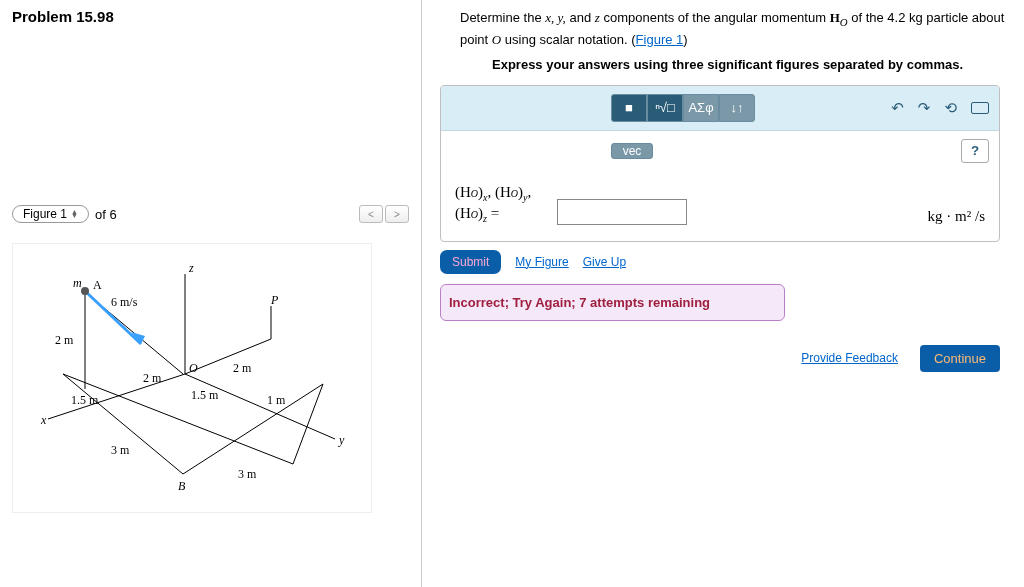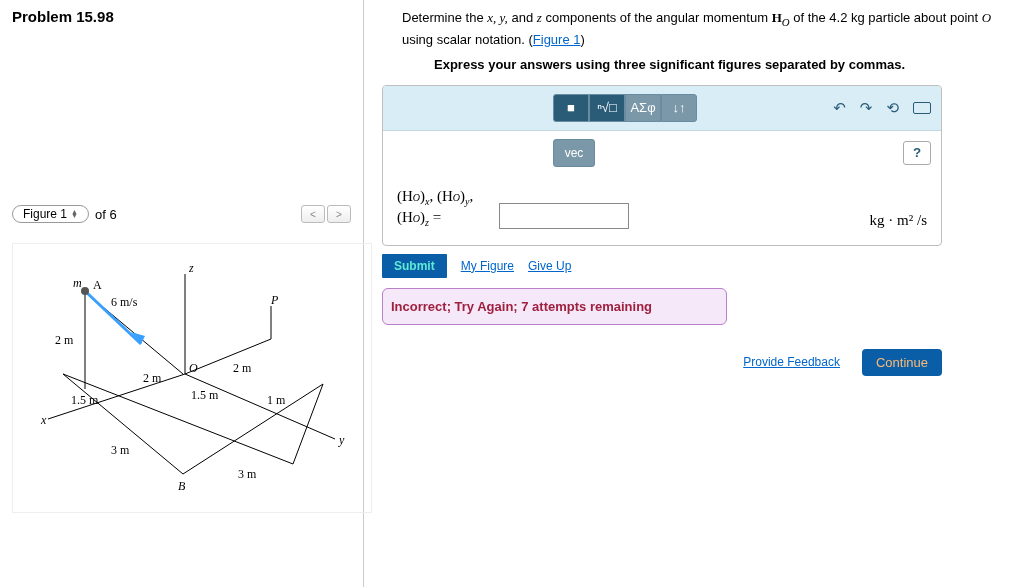--- a/index.html
+++ b/index.html
@@ -1,18 +1,18 @@
 <!DOCTYPE html>
 <html><head>
 <meta charset="utf-8">
 <style>
 * { box-sizing: border-box; margin: 0; padding: 0; }
 body { font-family: Arial, Helvetica, sans-serif; font-size: 13px; background: #fff; color: #000; width: 1024px; height: 587px; overflow: hidden; }
 .container { display: flex; width: 100%; height: 100%; }
-.left-col { width: 364px; border-right: 1px solid #ccc; padding: 8px 12px; }
+.left-col { width: 422px; border-right: 1px solid #ccc; padding: 8px 12px; }
 .right-col { flex: 1; padding: 8px 18px; }
 .prob-title { font-size: 15px; font-weight: bold; margin-bottom: 180px; }
 .fig-header { display: flex; align-items: center; gap: 6px; margin-bottom: 20px; }
 .fig-pill { border: 1px solid #999; border-radius: 10px; padding: 1px 10px; font-size: 12px; background: #fff; display: inline-flex; align-items: center; gap: 4px; }
 .fig-pill .updown { display: inline-flex; flex-direction: column; line-height: 4px; font-size: 7px; color: #666; }
 .fig-nav { margin-left: auto; display: flex; gap: 2px; }
 .fig-nav button { width: 24px; height: 18px; border: 1px solid #bbb; border-radius: 3px; background: linear-gradient(#fff,#eee); color: #888; font-size: 10px; cursor: pointer; }
 .figure-area { border: 1px solid #eee; width: 360px; height: 270px; position: relative; }
 .part-title { font-weight: bold; font-size: 14px; margin: 14px 0 8px 0; }
 .prompt { margin: 0 0 10px 20px; line-height: 1.5; }
@@ -21,29 +21,29 @@
 .answer-box { border: 1px solid #bfbfbf; border-radius: 4px; margin: 10px 0 8px 0; width: 560px; background: #fff; }
 .toolbar { background: #d8edf5; border-bottom: 1px solid #c4d8e0; border-radius: 4px 4px 0 0; padding: 8px 10px; display: flex; align-items: center; }
 .tool-group { display: flex; gap: 0; margin-left: 160px; }
 .tool-btn { width: 36px; height: 28px; border: 1px solid #6a8ca0; background: #7a98a8; color: #fff; display: inline-flex; align-items: center; justify-content: center; font-size: 13px; cursor: pointer; }
 .tool-btn:first-child { border-radius: 3px 0 0 3px; }
 .tool-btn:last-child { border-radius: 0 3px 3px 0; }
 .tool-btn.active { background: #2a5c78; }
 .tool-icons-right { margin-left: auto; display: flex; gap: 14px; align-items: center; color: #2a5c78; }
 .tool-icons-right span { cursor: pointer; font-size: 15px; }
 .vec-row { padding: 8px 10px; display: flex; align-items: center; }
-.vec-btn { width: 42px; height: 28px; border: 1px solid #6a8ca0; border-radius: 3px; background: #7a98a8; color: #fff; font-size: 12px; margin-left: 160px; cursor: pointer; }
+.vec-btn { width: 42px; height: 16px; border: 1px solid #6a8ca0; border-radius: 3px; background: #7a98a8; color: #fff; font-size: 12px; margin-left: 160px; cursor: pointer; }
 .help-btn { margin-left: auto; width: 28px; height: 24px; border: 1px solid #aaa; border-radius: 3px; background: #fff; color: #2a5c78; font-weight: bold; cursor: pointer; }
 .input-row { padding: 12px 14px 16px 14px; display: flex; align-items: flex-end; gap: 26px; }
 .lhs { font-family: 'Times New Roman', serif; font-size: 15px; line-height: 1.2; }
 .lhs .sub { font-size: 10px; font-style: italic; }
 .ans-input { width: 130px; height: 26px; border: 1px solid #888; padding: 2px 4px; }
 .units { font-family: 'Times New Roman', serif; font-size: 15px; margin-left: auto; }
 .submit-row { display: flex; align-items: center; gap: 14px; margin: 6px 0 10px 0; }
-.submit-btn { background: #0a5ea8; color: #5eead4; border: none; border-radius: 1px; padding: 5px 12px; font-size: 12px; font-weight: bold; cursor: pointer; }
+.submit-btn { background: #0a5ea8; color: #f9a8d4; border: none; border-radius: 7px; padding: 5px 12px; font-size: 12px; font-weight: normal; cursor: pointer; }
 .link { color: #0066cc; text-decoration: underline; font-size: 12px; cursor: pointer; }
 .feedback-box { border: 1px solid #b97fc9; background: #f5e8f8; border-radius: 6px; padding: 10px 8px; width: 345px; color: #a02040; font-weight: bold; font-size: 13px; margin-bottom: 24px; }
 .bottom-row { display: flex; align-items: center; gap: 22px; justify-content: flex-end; width: 560px; }
 .continue-btn { background: #0a5ea8; color: #fdba74; border: none; border-radius: 4px; padding: 6px 14px; font-size: 13px; cursor: pointer; }
 .kbd-icon { display:inline-block; width:18px; height:12px; border:1px solid #2a5c78; border-radius:2px; position:relative; }
 </style>
 </head>
 <body>
 
 <div class="container">

